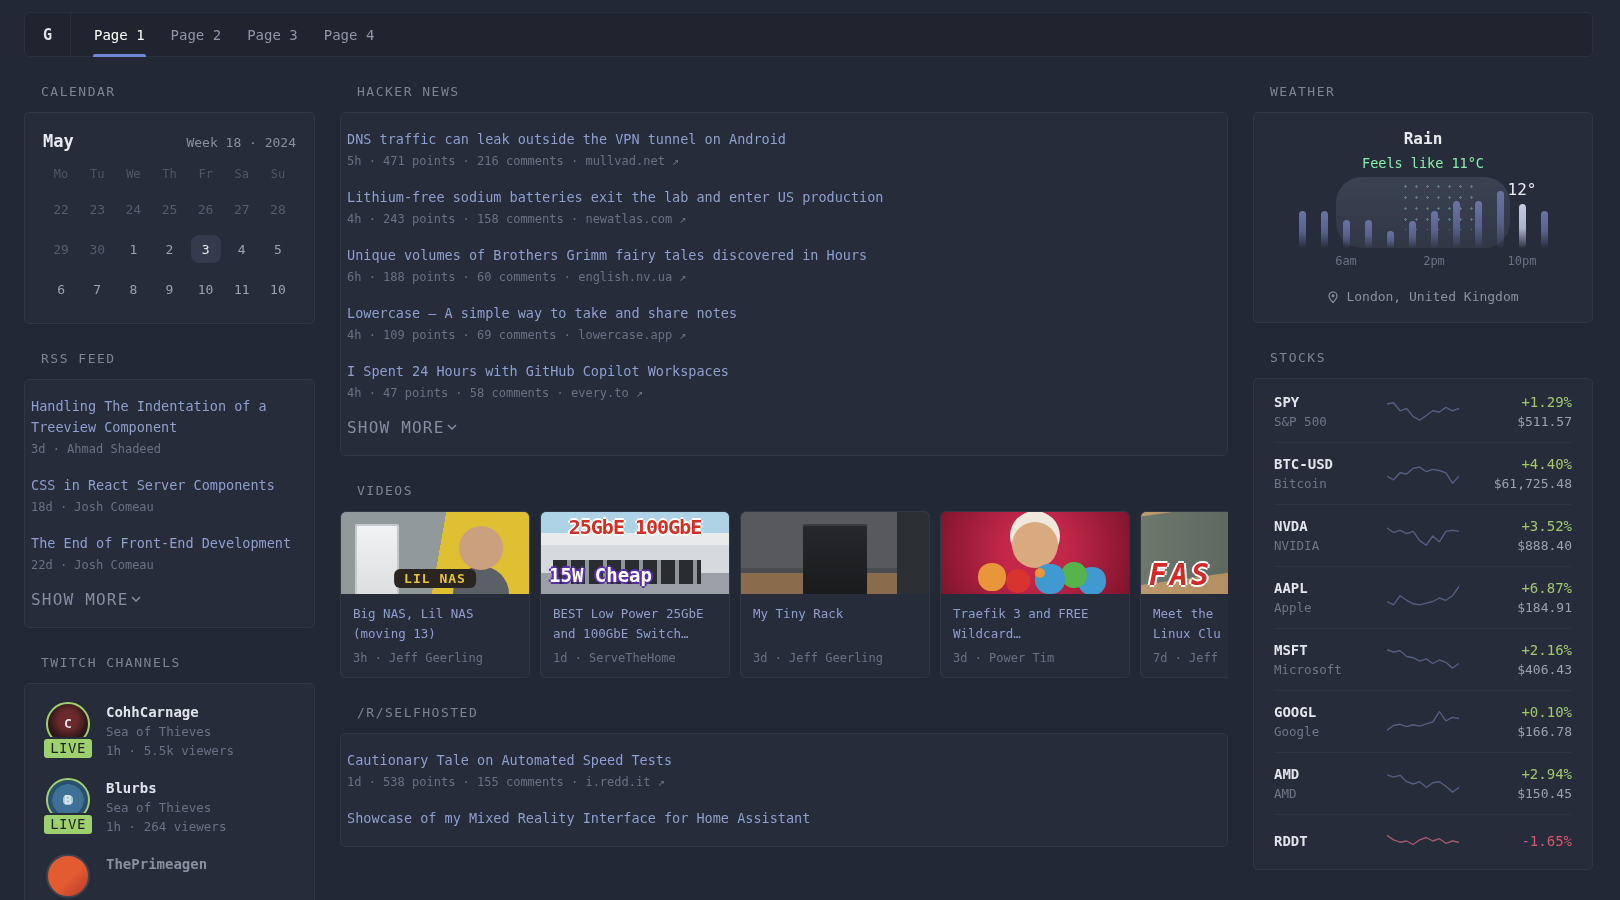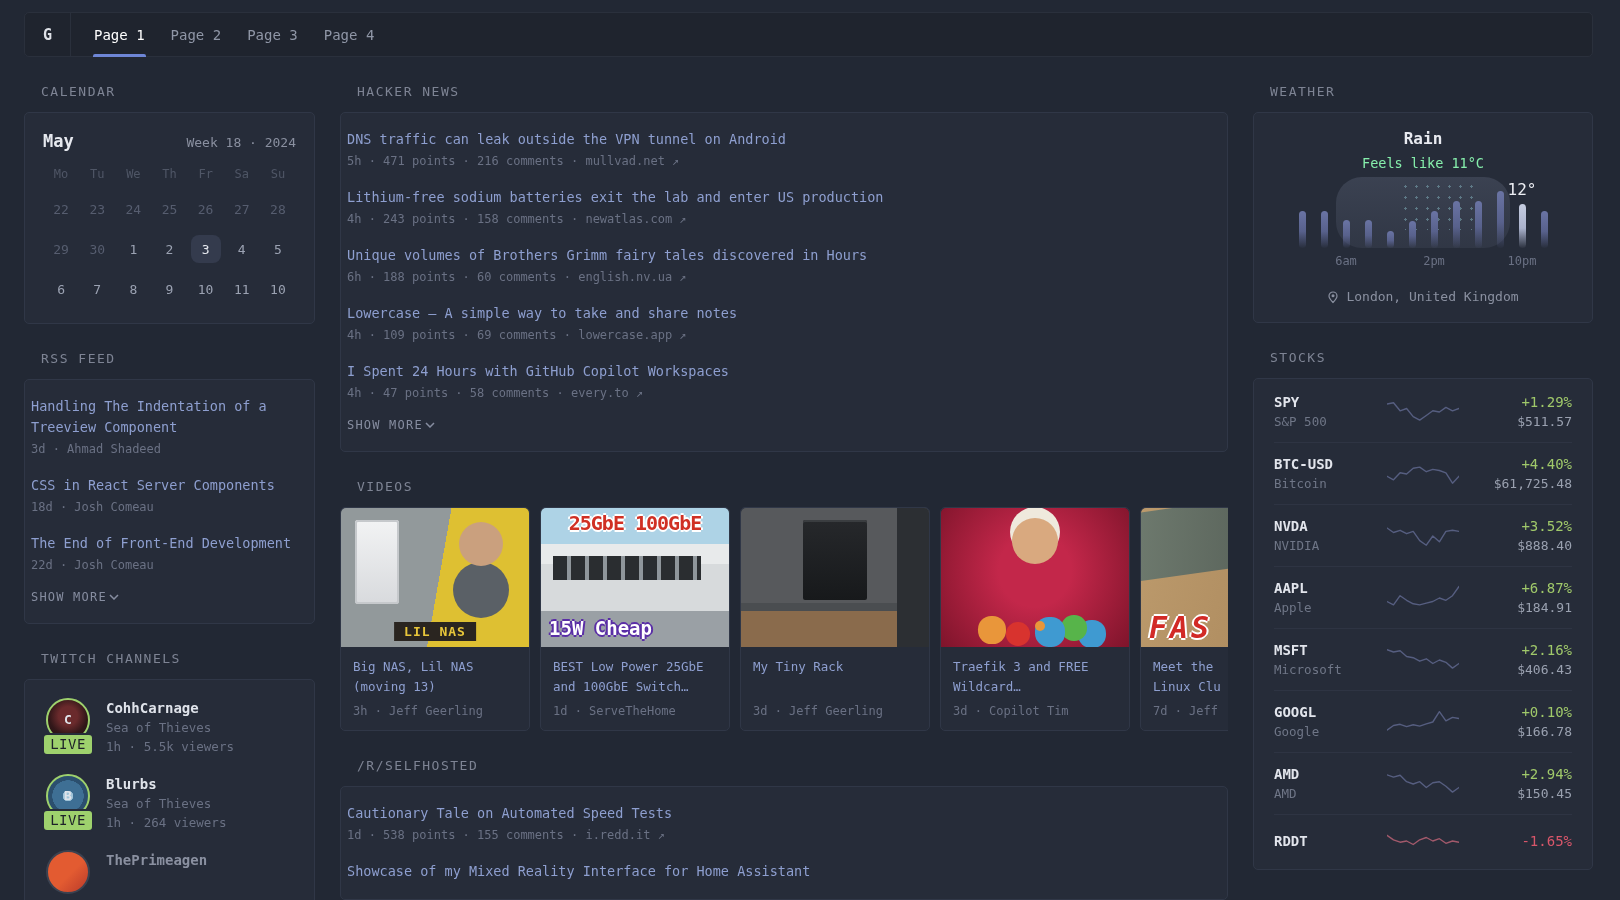--- a/index.html
+++ b/index.html
@@ -20,21 +20,21 @@
   .tab.active::after{content:"";position:absolute;left:12px;right:12px;bottom:-1px;height:3px;background:var(--accent);border-radius:2px 2px 0 0}
   
   .grid{display:grid;grid-template-columns:291px 888px 340px;gap:25px;margin-top:27px}
   .section{margin-bottom:27px}
   .section-h{font-size:13px;font-weight:400;color:var(--head);letter-spacing:1.5px;margin:0 0 13px 17px}
   .card{background:var(--card);border:1px solid var(--border);border-radius:5px}
   
   .link{color:var(--link);font-size:13.5px;line-height:1.55;cursor:pointer;display:block}
   .meta{color:var(--meta);font-size:12px;margin-top:4px}
   .meta:empty{display:none}
-  .show-more{display:inline-flex;gap:2px;align-items:center;color:#868da0;font-size:12px;letter-spacing:1.2px;margin-top:18px;cursor:pointer}
+  .show-more{display:inline-flex;gap:2px;align-items:center;color:#868da0;font-size:16px;letter-spacing:1.2px;margin-top:18px;cursor:pointer}
   
   .cal-card{padding:18px 18px 20px}
   .cal-top{display:flex;justify-content:space-between;align-items:baseline}
   .cal-month{font-size:17px;font-weight:600;color:#e6e9ef}
   .cal-week{font-size:13px;color:#8a90a0}
   .cal-grid{display:grid;grid-template-columns:repeat(7,1fr);row-gap:12px;justify-items:center;margin-top:16px}
   .cal-wd{color:#4f5666;font-size:12px}
   .cal-d{color:#9ba2b2;font-size:13px;width:30px;height:28px;display:flex;align-items:center;justify-content:center}
   .cal-d.muted{color:#565d6f}
   .cal-d.selected{background:#343b4d;border-radius:8px;color:#e6e9ef}
@@ -53,29 +53,29 @@
   .tw-name{font-size:14px;font-weight:600;color:#dfe3ea;margin-top:2px}
   .channel:not(.live) .tw-name{color:#8a90a0}
   .tw-sub{font-size:12.5px;color:var(--meta);margin-top:4px}
   .tw-sub:empty{display:none}
   .v-cohh{background:radial-gradient(circle at 50% 40%,#6a2a2c 0 30%,#321719 60%,#1c1113)}
   .v-blurbs{background:radial-gradient(circle at 50% 50%,#9fc3d8 0 18%,#3e6f94 19% 55%,#2b4f6e 56%)}
   .v-prime{background:linear-gradient(135deg,#e35b31 0 55%,#b93a2a)}
   
   .video-row{display:flex;gap:10px;overflow:hidden}
   .video-card{flex:0 0 190px;background:var(--card);border:1px solid var(--border);border-radius:5px;cursor:pointer}
-  .thumb{height:139px;border-radius:5px 5px 0 0;position:relative;overflow:hidden}
+  .thumb{height:82px;border-radius:5px 5px 0 0;position:relative;overflow:hidden}
   .v-title{margin:10px 12px 0;font-size:12.5px;line-height:1.6;color:var(--link);min-height:40px;white-space:pre-line}
   .v-meta{margin:7px 12px 12px;font-size:12px;color:var(--meta)}
   .tt1,.tt2{position:absolute;white-space:nowrap;font-weight:700}
   .tt1:empty,.tt2:empty{display:none}
   .v-nas{background:linear-gradient(100deg,#92999b 0 52%,#dec032 52%)}
   .v-nas::before{content:"";position:absolute;left:14px;top:12px;width:44px;height:84px;background:linear-gradient(#f2f3f4,#d8dadd);border-radius:3px;box-shadow:inset 0 0 0 2px #c6c9cc}
   .v-nas::after{content:"";position:absolute;right:26px;top:14px;width:44px;height:44px;border-radius:50%;background:#caa07e;box-shadow:0 46px 0 6px #5a6066}
-  .v-nas .tt1{left:50%;bottom:6px;transform:translateX(-50%);background:#2a2520;color:#e8c63a;font-size:13px;padding:2px 10px;border-radius:0;letter-spacing:1px;z-index:2}
+  .v-nas .tt1{left:50%;bottom:6px;transform:translateX(-50%);background:#2a2520;color:#e8c63a;font-size:13px;padding:2px 10px;border-radius:6px;letter-spacing:1px;z-index:2}
   .v-switch{background:linear-gradient(#aed3e6 0 26%,#e8eaeb 26% 40%,#d7dadc 40% 74%,#9aa0a5 74%)}
   .v-switch::before{content:"";position:absolute;left:12px;top:48px;width:148px;height:24px;background:repeating-linear-gradient(90deg,#2a2d30 0 14px,#8f969b 14px 18px)}
   .v-switch .tt1{top:3px;left:50%;transform:translateX(-50%);color:#d03024;font-size:20px;letter-spacing:-1px;text-shadow:-2px 0 0 #fff,2px 0 0 #fff,0 -2px 0 #fff,0 2px 0 #fff}
   .v-switch .tt2{left:8px;bottom:8px;color:#fff;font-size:19px;text-shadow:-2px 0 0 #5a2ea6,2px 0 0 #5a2ea6,0 -2px 0 #5a2ea6,0 2px 0 #5a2ea6}
   .v-rack{background:linear-gradient(#57595c 0 68%,#4a4d50 68% 74%,#8a6b4c 74%)}
   .v-rack::before{content:"";position:absolute;left:50%;transform:translateX(-50%);top:12px;width:64px;height:80px;background:linear-gradient(#26282b,#17191b);border-radius:2px;box-shadow:inset 0 2px 0 #3a3d40}
   .v-rack::after{content:"";position:absolute;right:0;top:0;width:32px;height:100%;background:#2c2f33}
   .v-traefik{background:radial-gradient(circle at 50% 45%,#c3274a 0 30%,#9c1c38 70%,#7e142b)}
   .v-traefik::before{content:"";position:absolute;left:50%;top:10px;transform:translateX(-50%);width:46px;height:46px;border-radius:50%;background:#d9a97f;box-shadow:0 -9px 0 2px #efe9dd}
   .v-traefik::after{content:"";position:absolute;bottom:16px;left:50%;width:10px;height:10px;border-radius:50%;background:#e9963a;box-shadow:-48px 4px 0 9px #e9963a,-22px 8px 0 7px #d8332e,10px 6px 0 10px #3f9ad1,34px 2px 0 8px #57b44a,52px 8px 0 9px #3f9ad1}
@@ -332,21 +332,21 @@
               <div class="v-title">My Tiny Rack</div>
               <div class="v-meta">3d · Jeff Geerling</div>
             </div>
 
             <div class="video-card">
               <div class="thumb v-traefik">
                 
                 
               </div>
               <div class="v-title">Traefik 3 and FREE Wildcard…</div>
-              <div class="v-meta">3d · Copilot Tim</div>
+              <div class="v-meta">3d · Power Tim</div>
             </div>
 
             <div class="video-card">
               <div class="thumb v-fast">
                 <span class="tt1">FAS</span>
 
               </div>
               <div class="v-title">Meet the
 Linux Clu</div>
               <div class="v-meta">7d · Jeff</div>

